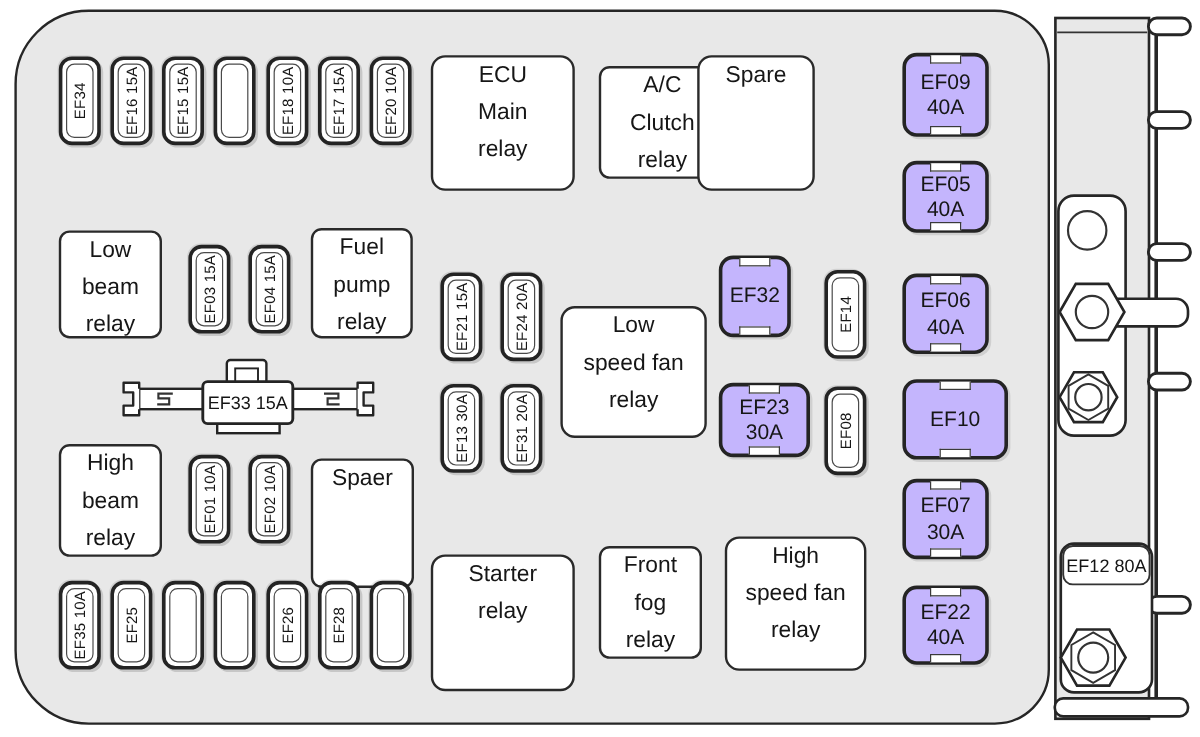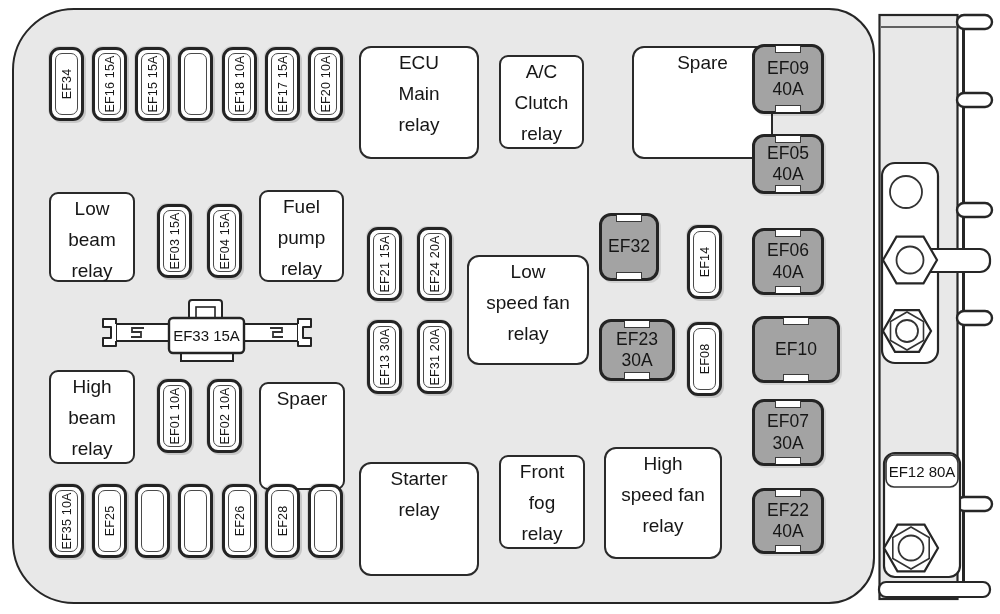--- a/index.html
+++ b/index.html
@@ -24,21 +24,21 @@
     position:absolute;inset:3px;border:1.5px solid #4a4a4a;border-radius:7px;
     background:#fff;
   }
   .vlabel{
     position:absolute;left:50%;top:50%;
     transform:translate(-50%,-50%) rotate(-90deg);
     white-space:nowrap;font-size:12.5px;font-weight:500;letter-spacing:0.2px;
   }
   
   .sqfuse{
-    position:absolute;background:#a3a3a3;border:3px solid #242424;border-radius:12px;
+    position:absolute;background:#c4b5fd;border:3px solid #242424;border-radius:12px;
     box-sizing:border-box;display:flex;align-items:center;justify-content:center;
     text-align:center;font-size:17.5px;font-weight:500;line-height:1.22;
     white-space:pre-line;box-shadow:2px 2px 0 rgba(0,0,0,0.10);
   }
   .tab{
     position:absolute;left:50%;transform:translateX(-50%);
     width:26px;height:7px;background:#fff;border:1.5px solid #3a3a3a;box-sizing:border-box;
   }
   .tab-t{top:-1px;border-top:none;}
   .tab-b{bottom:-1px;border-bottom:none;}
@@ -95,24 +95,24 @@
       </div>
     <div class="vfuse" style="left:294px;top:37px">
         <div class="vfuse-inner">
           <span class="vlabel">EF20 10A</span>
         </div>
       </div>
 
     <div class="relay r-lg" style="left:345px;top:36px;width:120px;height:113px"><span>ECU
 Main
 relay</span></div>
-    <div class="relay r-sm" style="left:485px;top:45px;width:85px;height:94px"><span>A/C
+    <div class="relay r-sm" style="left:485px;top:45px;width:106px;height:94px"><span>A/C
 Clutch
 relay</span></div>
-    <div class="relay r-lg" style="left:618px;top:36px;width:141px;height:113px"><span>Spare</span></div>
+    <div class="relay r-lg" style="left:567px;top:36px;width:98px;height:113px"><span>Spare</span></div>
 
     <div class="sqfuse" style="left:738px;top:34px;width:72px;height:70px"><i class="tab tab-t"></i><i class="tab tab-b"></i><span>EF09
 40A</span></div>
     <div class="sqfuse" style="left:738px;top:124px;width:72px;height:60px"><i class="tab tab-t"></i><i class="tab tab-b"></i><span>EF05
 40A</span></div>
     <div class="sqfuse" style="left:738px;top:218px;width:72px;height:67px"><i class="tab tab-t"></i><i class="tab tab-b"></i><span>EF06
 40A</span></div>
     <div class="sqfuse" style="left:738px;top:306px;width:88px;height:67px"><i class="tab tab-t"></i><i class="tab tab-b"></i><span>EF10</span></div>
     <div class="sqfuse" style="left:738px;top:389px;width:72px;height:67px"><i class="tab tab-t"></i><i class="tab tab-b"></i><span>EF07
 30A</span></div>

